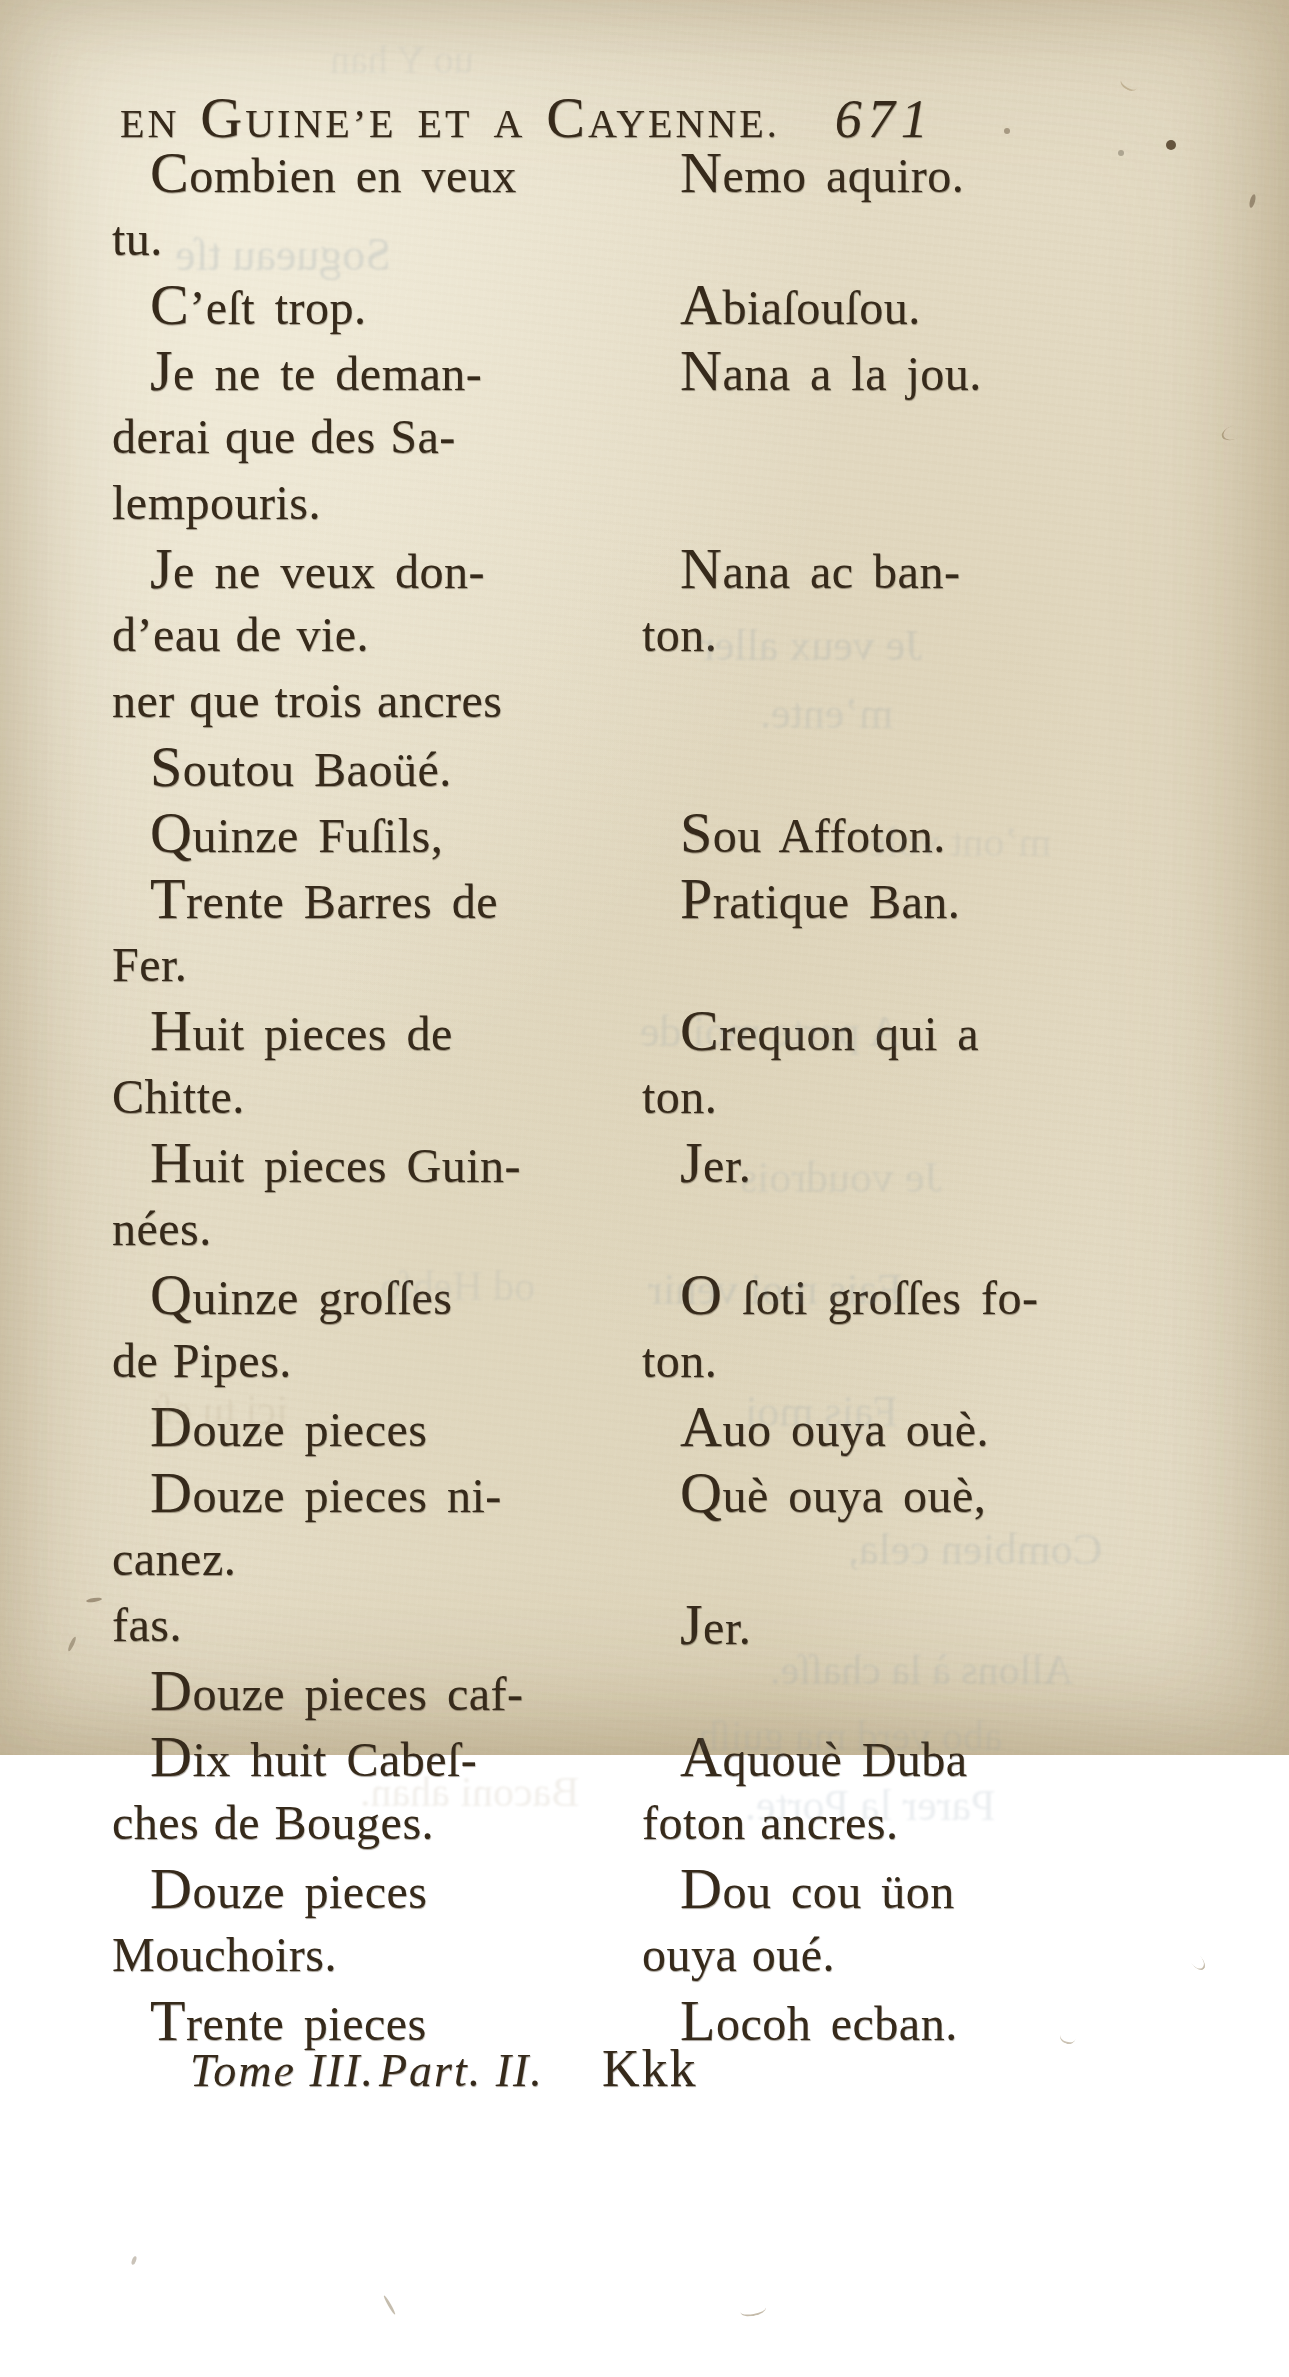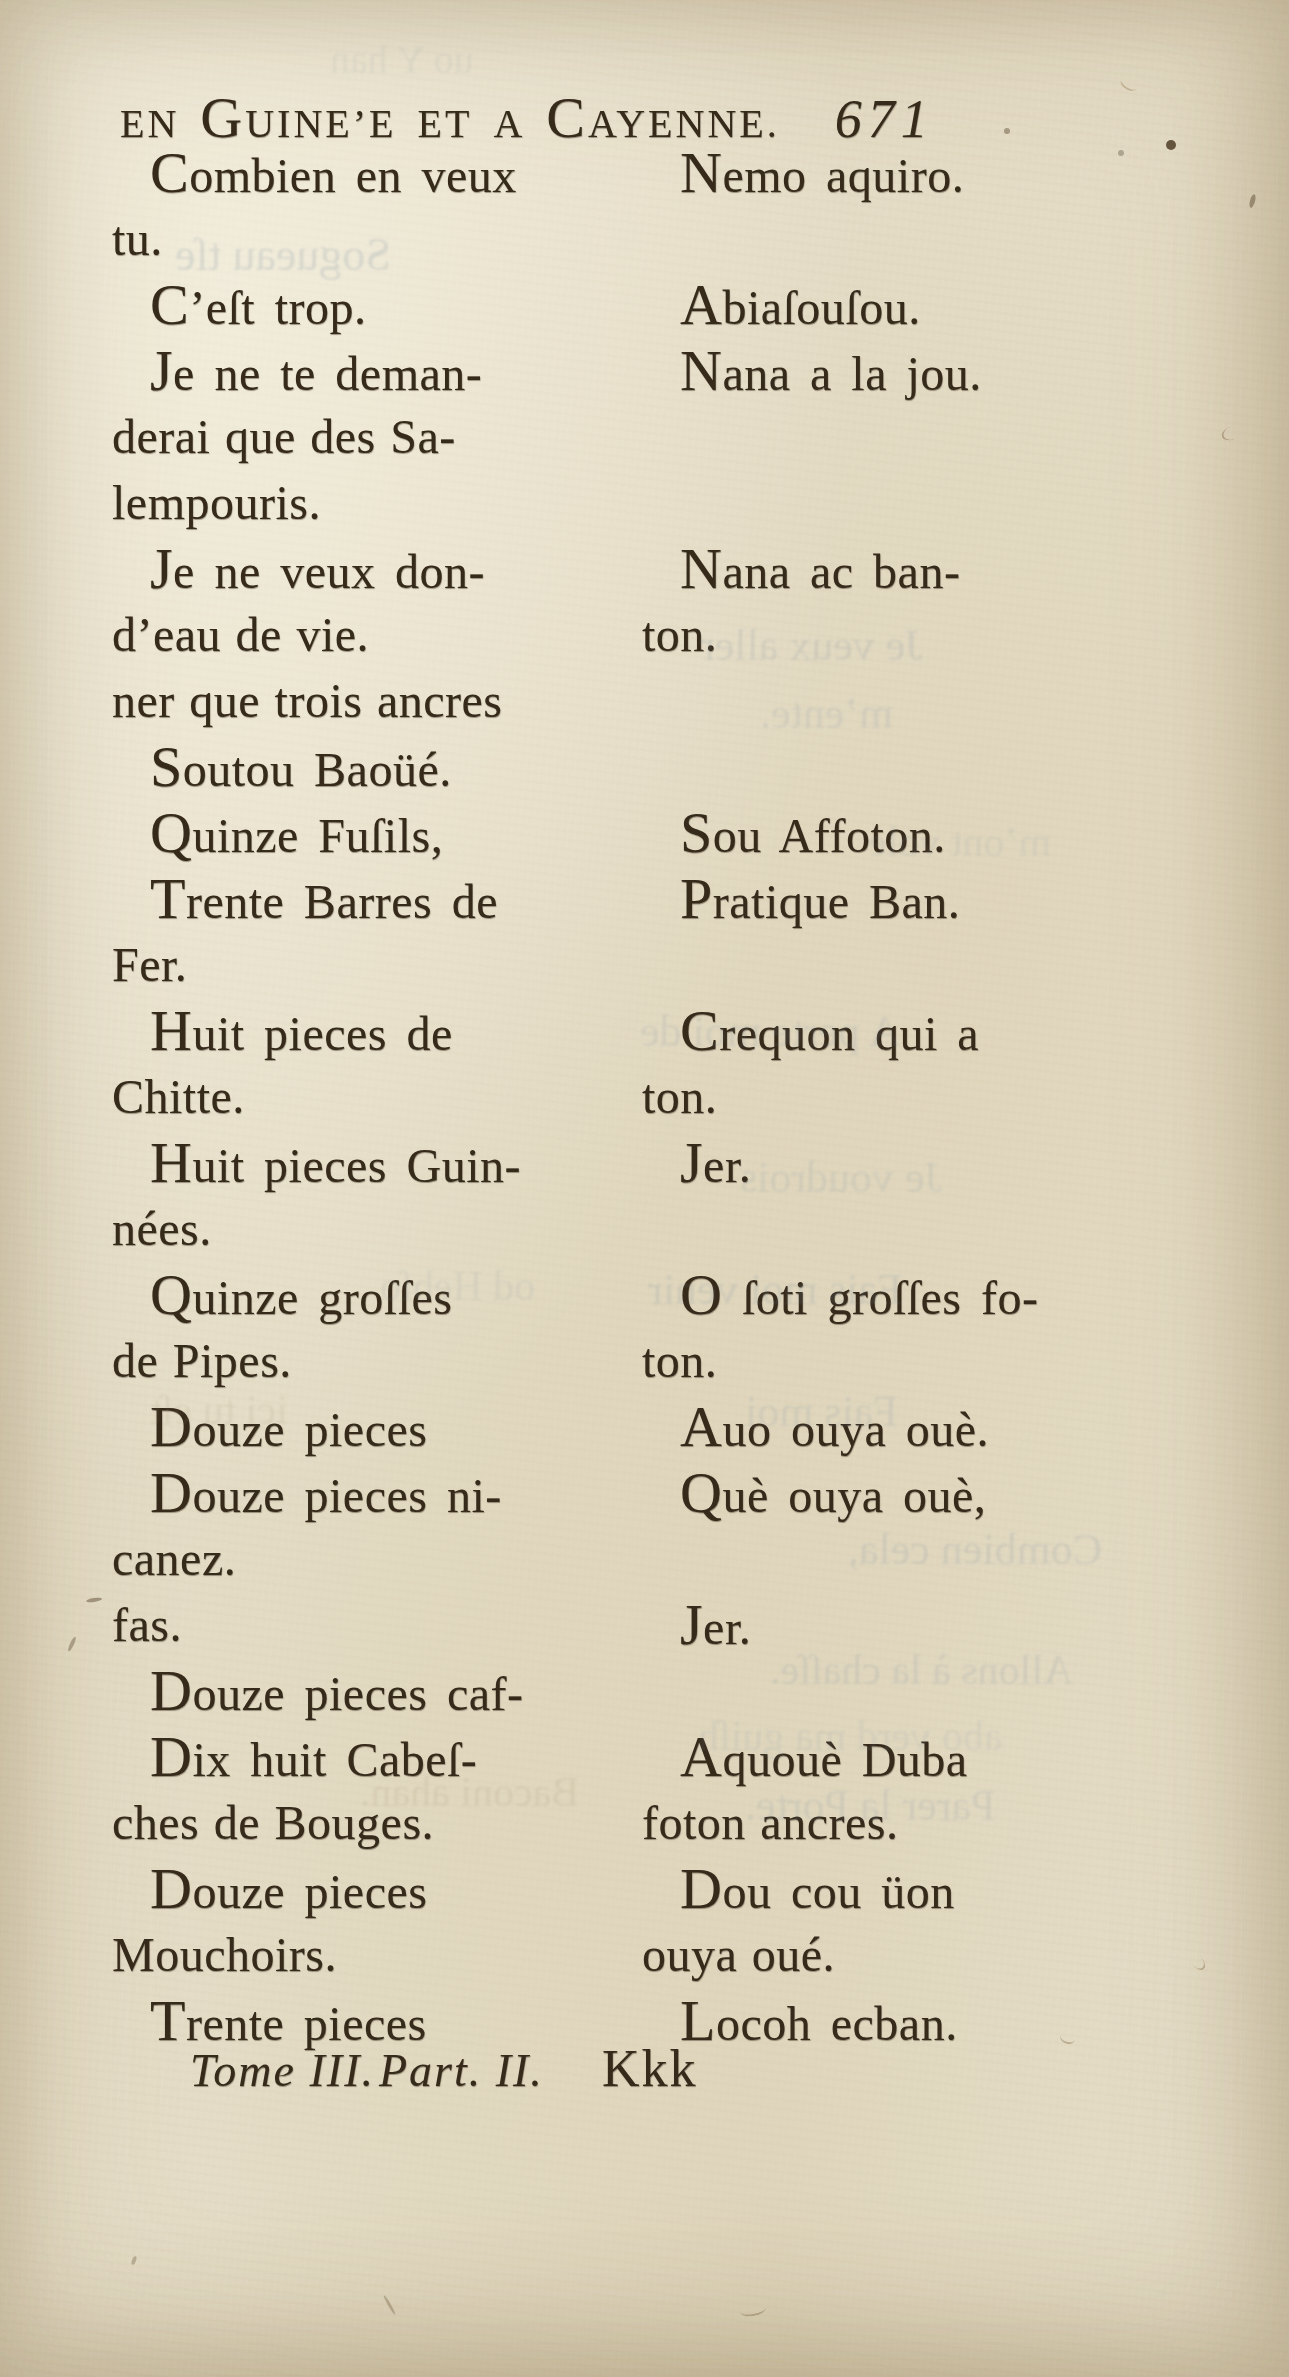--- a/index.html
+++ b/index.html
@@ -1,18 +1,18 @@
 <!DOCTYPE html>
 <html><head>
 <meta charset="utf-8">
 <style>
   html,body{margin:0;padding:0;}
   body{width:1289px;height:2377px;overflow:hidden;
        font-family:"Liberation Serif","DejaVu Serif",serif;}
-  .page{position:relative;width:1289px;height:2377px;
+  .page{position:relative;width:1289px;height:1755px;
         background-color:#e6dec9;
         background-image:
           radial-gradient(ellipse at 18% 12%, rgba(255,253,240,.45), transparent 42%),
           radial-gradient(ellipse at 78% 38%, rgba(208,193,158,.30), transparent 52%),
           radial-gradient(ellipse at 35% 72%, rgba(216,206,176,.35), transparent 46%),
           radial-gradient(ellipse at 60% 95%, rgba(205,192,158,.30), transparent 50%),
           repeating-linear-gradient(7deg, rgba(186,171,136,.05) 0 3px, transparent 3px 9px),
           repeating-linear-gradient(96deg, rgba(255,252,240,.05) 0 2px, transparent 2px 7px);
         box-shadow: inset 0 0 150px 40px rgba(138,112,66,.16),
                     inset -34px 0 90px rgba(120,96,55,.14),

